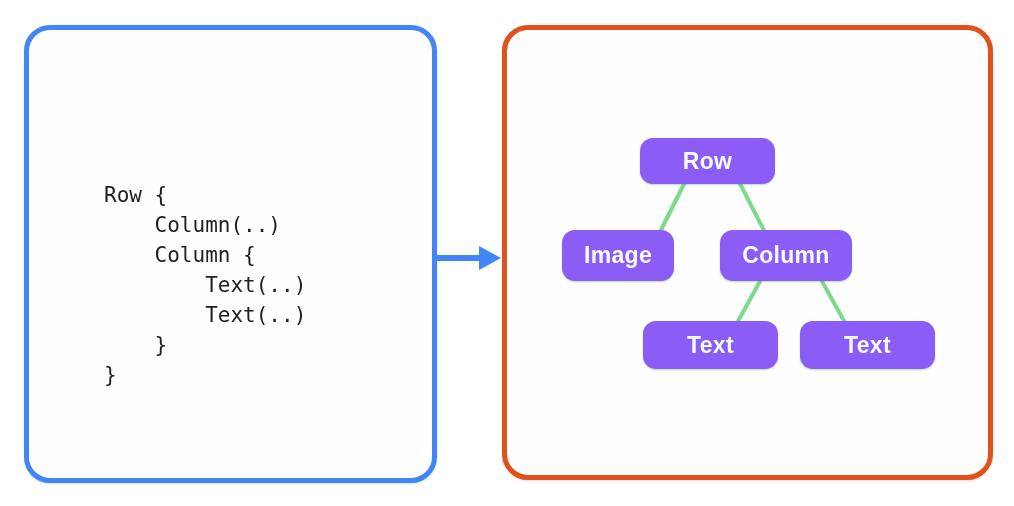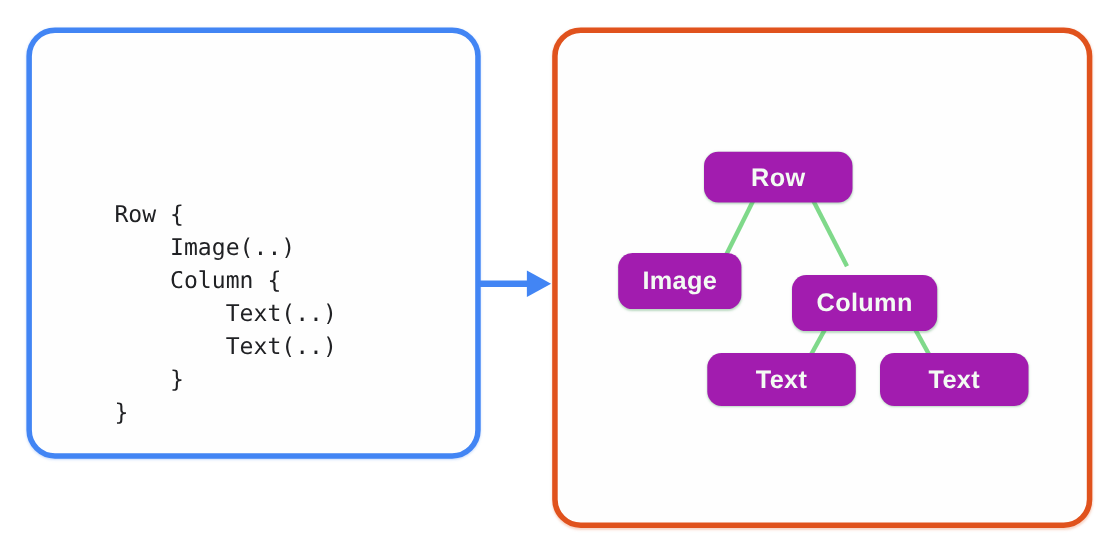--- a/index.html
+++ b/index.html
@@ -20,21 +20,21 @@
   .panel {
     position: absolute;
     background: #fefefe;
     border-radius: 26px;
     box-sizing: border-box;
   }
   .panel.left {
     left: 24px;
     top: 25px;
     width: 413px;
-    height: 392px;
+    height: 458px;
     border: 5px solid #4285F4;
     box-shadow: 0 1px 2px rgba(66,133,244,0.25);
   }
   .code {
     position: absolute;
     left: 75px;
     top: 150px;
     margin: 0;
     font-family: "DejaVu Sans Mono", "Liberation Mono", monospace;
     font-size: 21px;
@@ -67,44 +67,44 @@
   }
   .connectors {
     position: absolute;
     left: 0;
     top: 0;
     width: 481px;
     height: 445px;
   }
   .node {
     position: absolute;
-    background: #a21caf;
+    background: #8b5cf6;
     border-radius: 13px;
     color: #F3FBF3;
     font-weight: bold;
     font-size: 23px;
     letter-spacing: 0.3px;
     display: flex;
     align-items: center;
     justify-content: center;
     box-shadow: 0 1px 2px rgba(60,150,80,0.35);
   }
   .node-row    { left: 133px; top: 108px; width: 135px; height: 46px; }
   .node-image  { left:  55px; top: 200px; width: 112px; height: 51px; }
-  .node-column { left: 213px; top: 200px; width: 132px; height: 51px; margin-top: 20px; }
+  .node-column { left: 213px; top: 200px; width: 132px; height: 51px; }
   .node-text1  { left: 136px; top: 291px; width: 135px; height: 48px; }
   .node-text2  { left: 293px; top: 291px; width: 135px; height: 48px; }
 </style>
 </head>
 <body>
 
 <div class="canvas">
 
   <div class="panel left">
-    <pre class="code"><div class="code-line">Row {</div><div class="code-line">    Image(..)</div><div class="code-line">    Column {</div><div class="code-line">        Text(..)</div><div class="code-line">        Text(..)</div><div class="code-line">    }</div><div class="code-line">}</div></pre>
+    <pre class="code"><div class="code-line">Row {</div><div class="code-line">    Column(..)</div><div class="code-line">    Column {</div><div class="code-line">        Text(..)</div><div class="code-line">        Text(..)</div><div class="code-line">    }</div><div class="code-line">}</div></pre>
   </div>
 
   <svg class="arrow" viewBox="0 0 67 38">
     <line x1="0" y1="19" x2="46" y2="19" stroke="#4285F4" stroke-width="6"></line>
     <polygon points="44,7 44,31 66,19" fill="#4285F4"></polygon>
   </svg>
 
   <div class="panel right">
     <svg class="connectors" viewBox="0 0 481 445">
       <line x1="181" y1="146" x2="148" y2="212" stroke="#7FD98A" stroke-width="4"></line>

